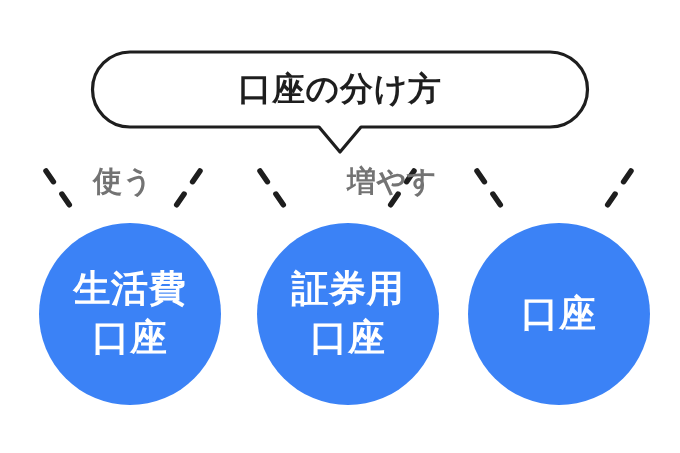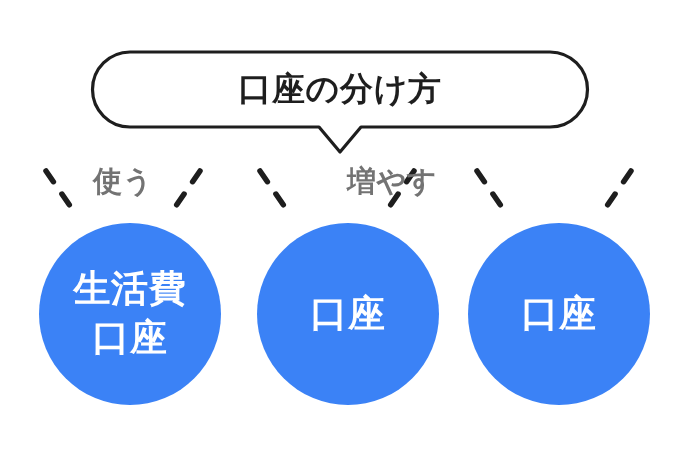--- a/index.html
+++ b/index.html
@@ -103,20 +103,21 @@
     <div>生活費</div>
     <div>口座</div>
   </div>
 
   <svg class="rays r2" viewBox="0 0 190 58" aria-hidden="true">
     <line x1="18" y1="8" x2="47" y2="50" stroke="#1e1e1e" stroke-width="5.5" stroke-linecap="round" stroke-dasharray="13 15"></line>
     <line x1="172" y1="8" x2="143" y2="50" stroke="#1e1e1e" stroke-width="5.5" stroke-linecap="round" stroke-dasharray="13 15"></line>
   </svg>
   <div class="action a2">増やす</div>
   <div class="circle c2">
+    <div>証券用</div>
     <div>口座</div>
   </div>
 
   <svg class="rays r3" viewBox="0 0 190 58" aria-hidden="true">
     <line x1="18" y1="8" x2="47" y2="50" stroke="#1e1e1e" stroke-width="5.5" stroke-linecap="round" stroke-dasharray="13 15"></line>
     <line x1="172" y1="8" x2="143" y2="50" stroke="#1e1e1e" stroke-width="5.5" stroke-linecap="round" stroke-dasharray="13 15"></line>
   </svg>
   <div class="circle c3">
     <div>口座</div>
   </div>

